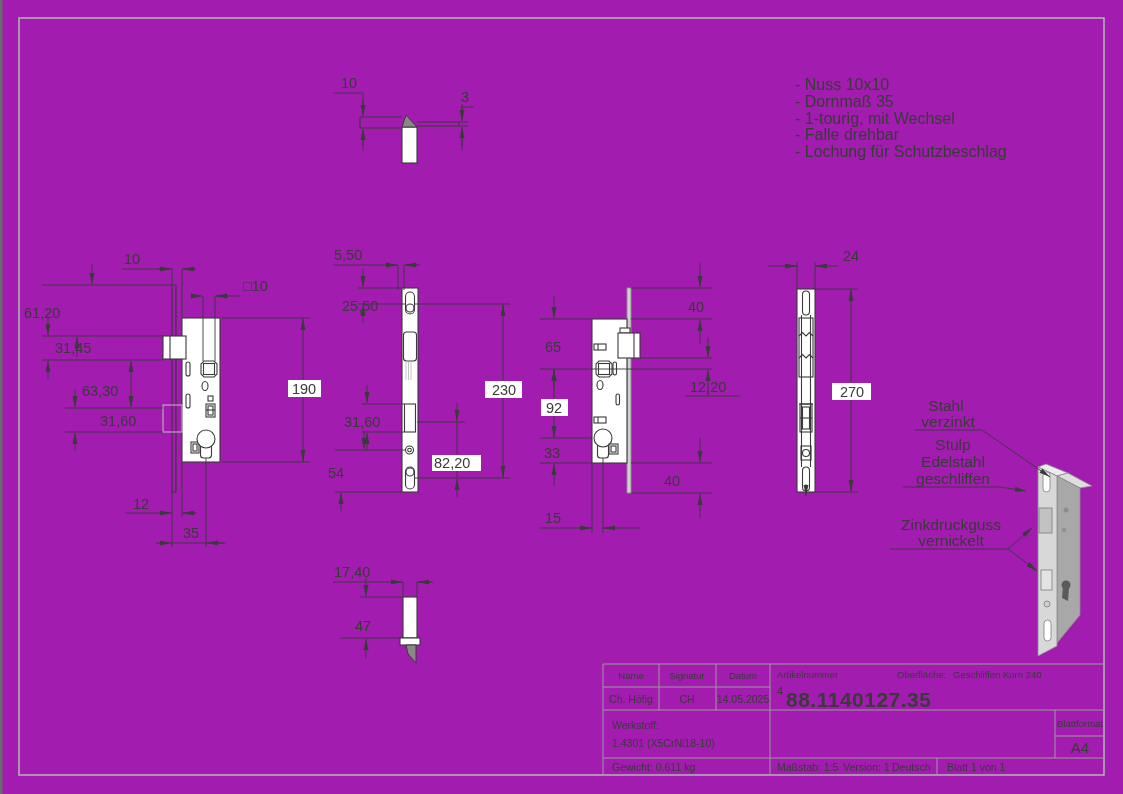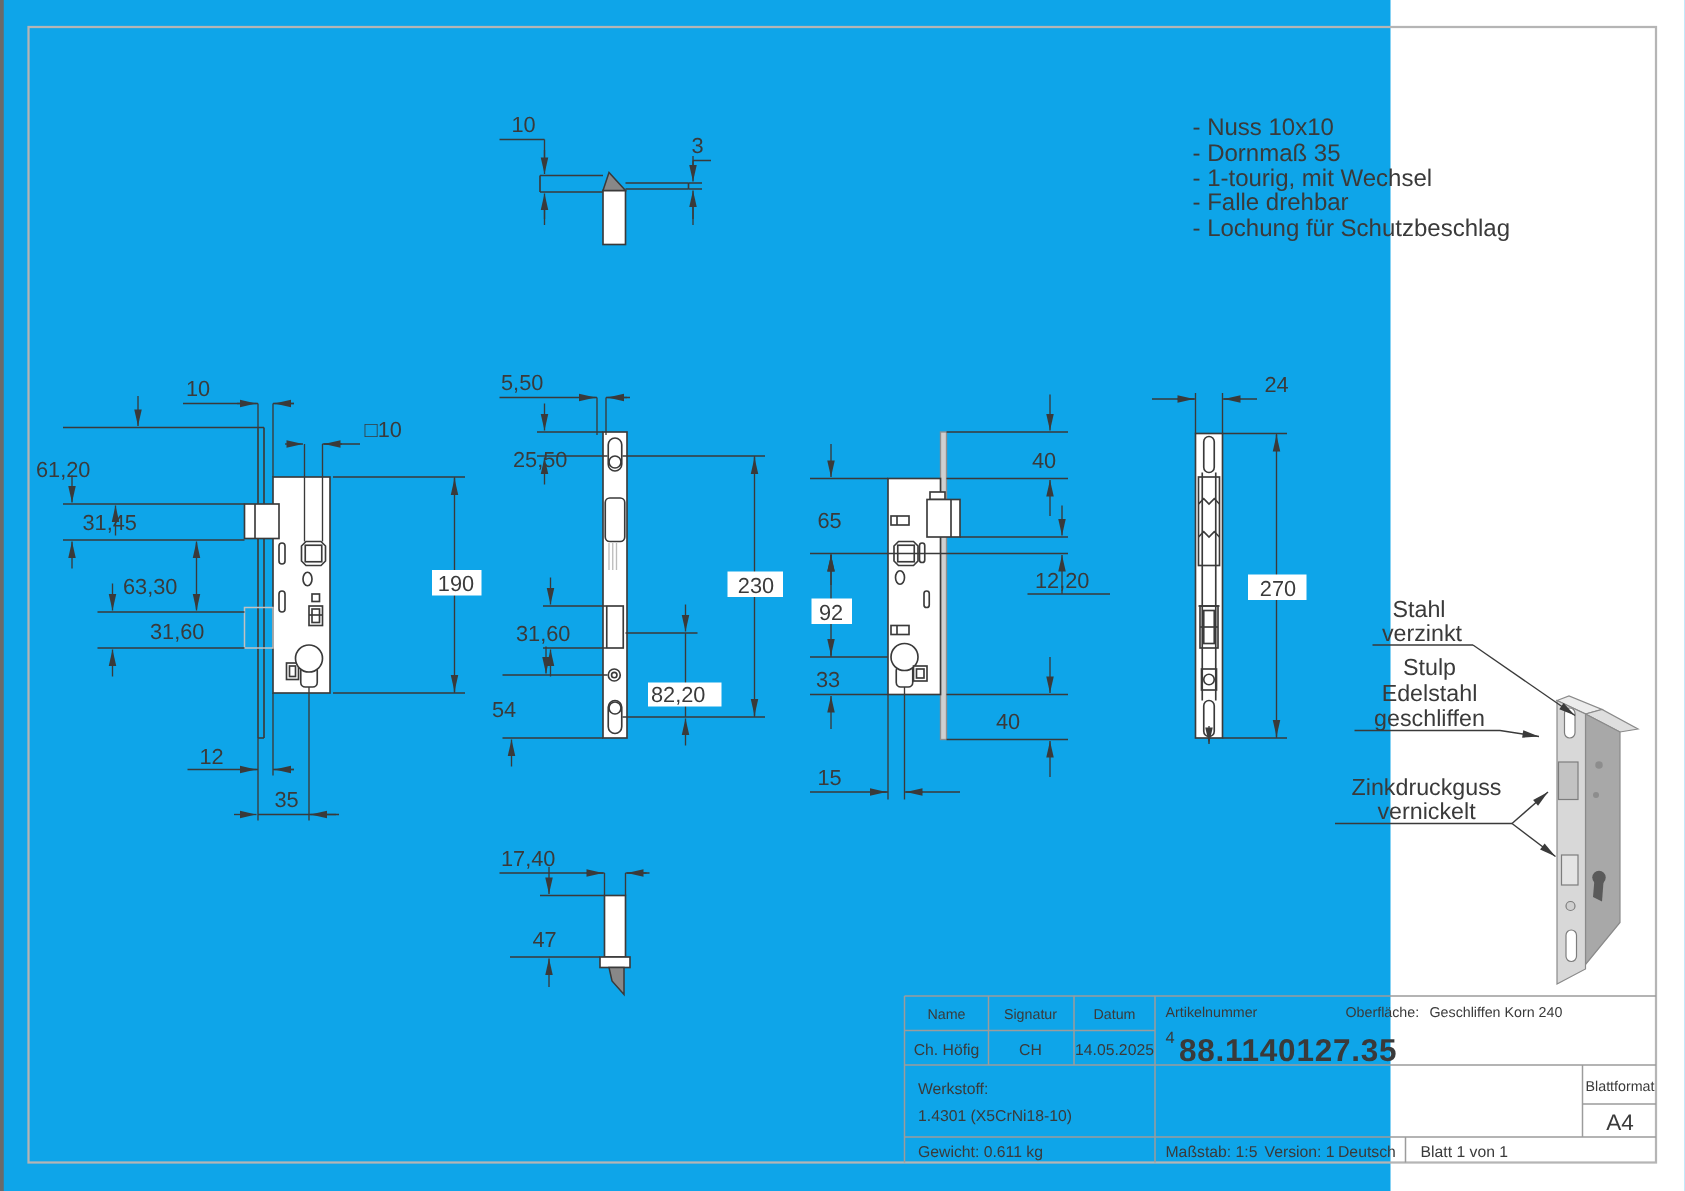--- a/index.html
+++ b/index.html
@@ -1,16 +1,16 @@
 <!DOCTYPE html>
 <html><head>
 <meta charset="utf-8">
 <style>
   html,body{margin:0;padding:0;background:#fff;width:1123px;height:794px;overflow:hidden;}
-  .sheet{position:relative;width:927px;height:794px;background:#0ea5e9;font-family:"Liberation Sans",sans-serif;}
+  .sheet{position:relative;width:1123px;height:794px;background:#a21caf;font-family:"Liberation Sans",sans-serif;}
   svg{position:absolute;left:0;top:0;}
   text{fill:#3a3a3a;font-family:"Liberation Sans",sans-serif;}
   .dim{font-size:14.5px;}
   .note{font-size:16px;}
   .mat{font-size:15.5px;}
   .t9{font-size:9.5px;}
   .t10{font-size:10.5px;}
   .t15{font-size:15px;}
   .t21{font-size:21px;font-weight:bold;letter-spacing:0.5px;}
   .sup{font-size:11px;}

